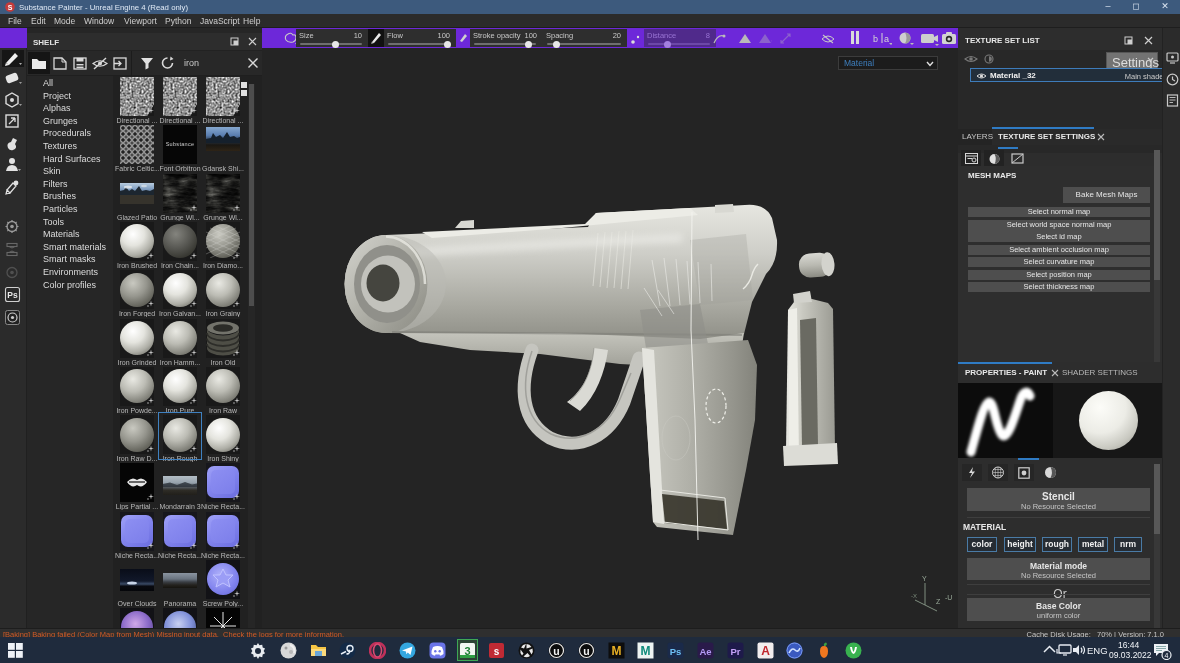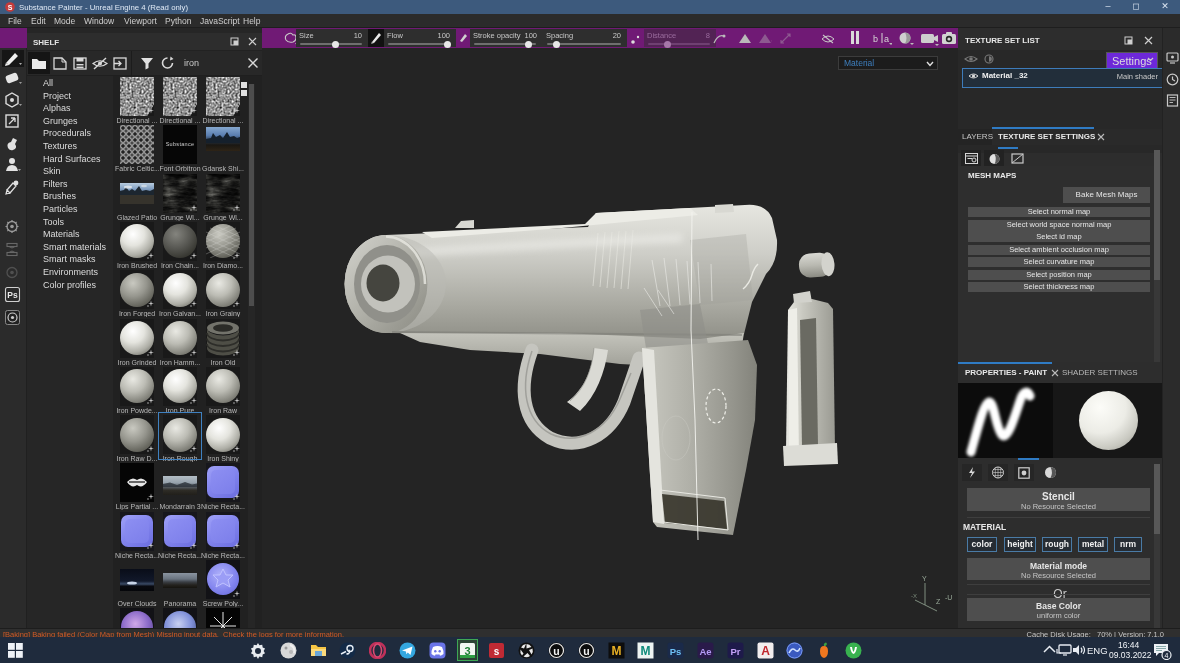--- a/index.html
+++ b/index.html
@@ -5,21 +5,21 @@
 .abs{position:absolute;}
 #stage{position:relative;width:1180px;height:663px;}
 
 #titlebar{left:0;top:0;width:1180px;height:14px;background:#3d5a7d;color:#dfe9f5;font-size:7.8px;}
 #titlebar .t{position:absolute;left:19px;top:1.5px;}
 .winbtn{position:absolute;top:0;width:10px;height:13px;color:#dce6f2;font-size:9px;text-align:center;line-height:13px;}
 
 #menubar{left:0;top:14px;width:1180px;height:14px;background:#2b2b2b;color:#cfcfcf;font-size:8.5px;border-bottom:1px solid #1e1e1e;}
 #menubar span{position:absolute;top:2px;}
 
-#toolbar{left:0;top:28px;width:1180px;height:20px;background:#701a75;color:#c8c8c8;font-size:7.5px;}
+#toolbar{left:0;top:28px;width:1180px;height:20px;background:#6d28d9;color:#c8c8c8;font-size:7.5px;}
 .tgroup{position:absolute;top:1px;height:18px;background:#2e2e2e;}
 .slider{position:absolute;height:2px;background:#6f6f6f;border-radius:1px;}
 .knob{position:absolute;width:7px;height:7px;border-radius:50%;background:#e8e8e8;top:-2.5px;}
 
 #toolcol{left:0;top:48px;width:27px;height:580px;background:#2b2b2b;border-right:1px solid #202020;}
 .tool{position:absolute;left:2px;width:22px;height:17px;}
 .tool svg{display:block;}
 
 #shelf{left:27px;top:28px;width:235px;height:600px;background:#262626;}
 #shelfhead{position:absolute;left:0;top:5px;width:235px;height:18px;background:#2d2d2d;color:#e3e3e3;font-size:8px;font-weight:bold;border-bottom:1px solid #222;}
@@ -816,27 +816,27 @@
       </svg>
  <div class="abs" style="left:0;top:22px;width:204px;height:103px;background:#282828"></div>
  <svg class="abs" style="left:6px;top:26px;opacity:.55" width="14" height="10">
         <path d="M1,5 Q7,0 13,5 Q7,10 1,5Z" fill="none" stroke="#bbb" stroke-width="1.1"></path>
         <circle cx="7" cy="5" r="1.8" fill="#bbb"></circle>
       </svg>
  <svg class="abs" style="left:24px;top:26px;opacity:.55" width="14" height="10">
         <circle cx="7" cy="5" r="4" fill="none" stroke="#bbb" stroke-width="1.1"></circle>
         <path d="M7,2.2 a2.8,2.8 0 0 1 0,5.6z" fill="#bbb"></path>
       </svg>
- <div class="abs" style="left:148px;top:24px;width:52px;height:21px;background:#6d28d9;border:1px solid #565656;font-size:11px;color:#ddd">
+ <div class="abs" style="left:148px;top:24px;width:52px;height:21px;background:#737373;border:1px solid #565656;font-size:13px;color:#ddd">
         <span style="position:absolute;left:5px;top:1.5px">Settings</span>
         <svg style="position:absolute;right:3px;top:4px" width="7" height="5">
           <path d="M1,1 L3.5,3.5 L6,1" stroke="#ccc" stroke-width="1.2" fill="none"></path>
         </svg>
       </div>
- <div class="abs" style="left:4px;top:40px;width:203px;height:20px;background:#222e3a;border:1px solid #3e7cba">
+ <div class="abs" style="left:12px;top:40px;width:203px;height:14px;background:#222e3a;border:1px solid #3e7cba">
   <svg style="position:absolute;left:5px;top:3px" width="11" height="8">
           <path d="M1,4 Q5.5,0 10,4 Q5.5,8 1,4Z" fill="none" stroke="#ddd" stroke-width="1"></path>
           <circle cx="5.5" cy="4" r="1.6" fill="#ddd"></circle>
         </svg>
   <span style="position:absolute;left:19px;top:2px;font-size:8px;font-weight:bold;color:#f0f0f0">Material _32</span>
   <span style="position:absolute;right:6px;top:2.5px;font-size:7.5px;color:#c9c9c9">Main shader</span>
  </div>
  <div class="abs" style="left:34px;top:99px;width:102px;height:2px;background:#2f7bc4"></div>
  <div class="abs" style="left:0;top:101px;width:204px;height:16px;background:#2a2a2a"></div>
  <div class="abs" style="left:0px;top:101px;width:34px;height:16px;background:#242424"></div>

